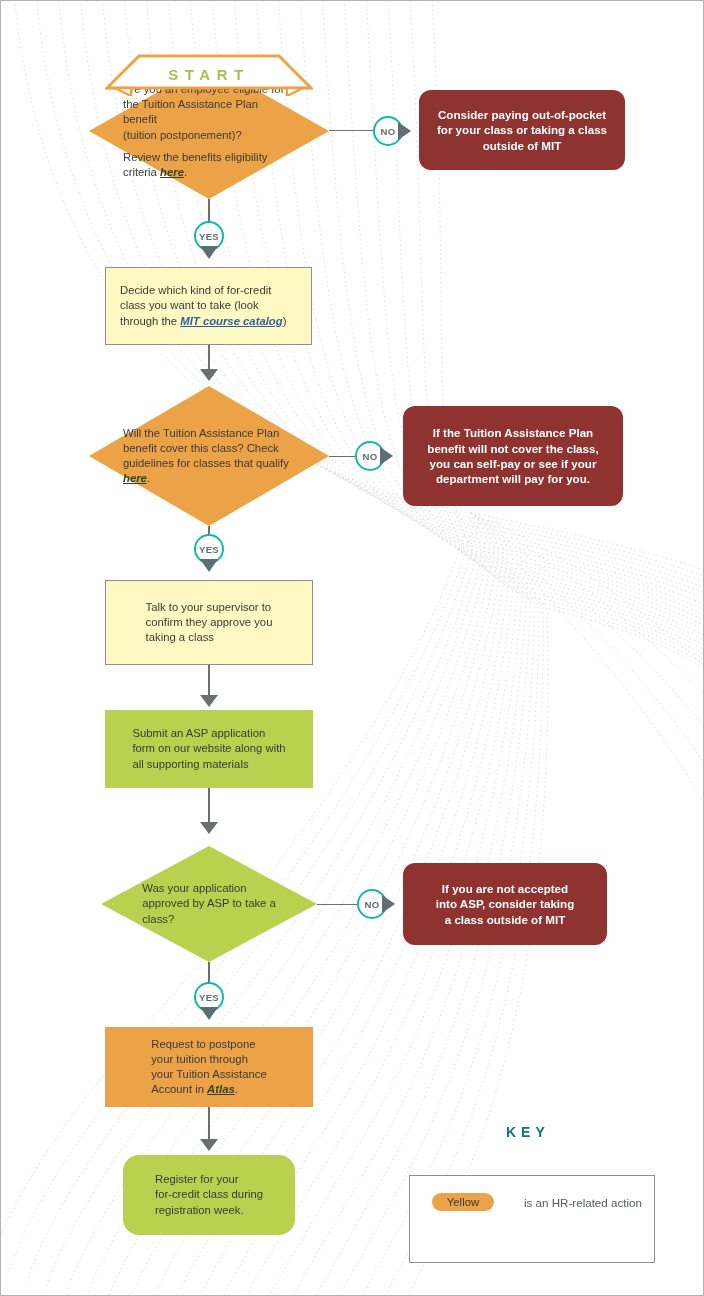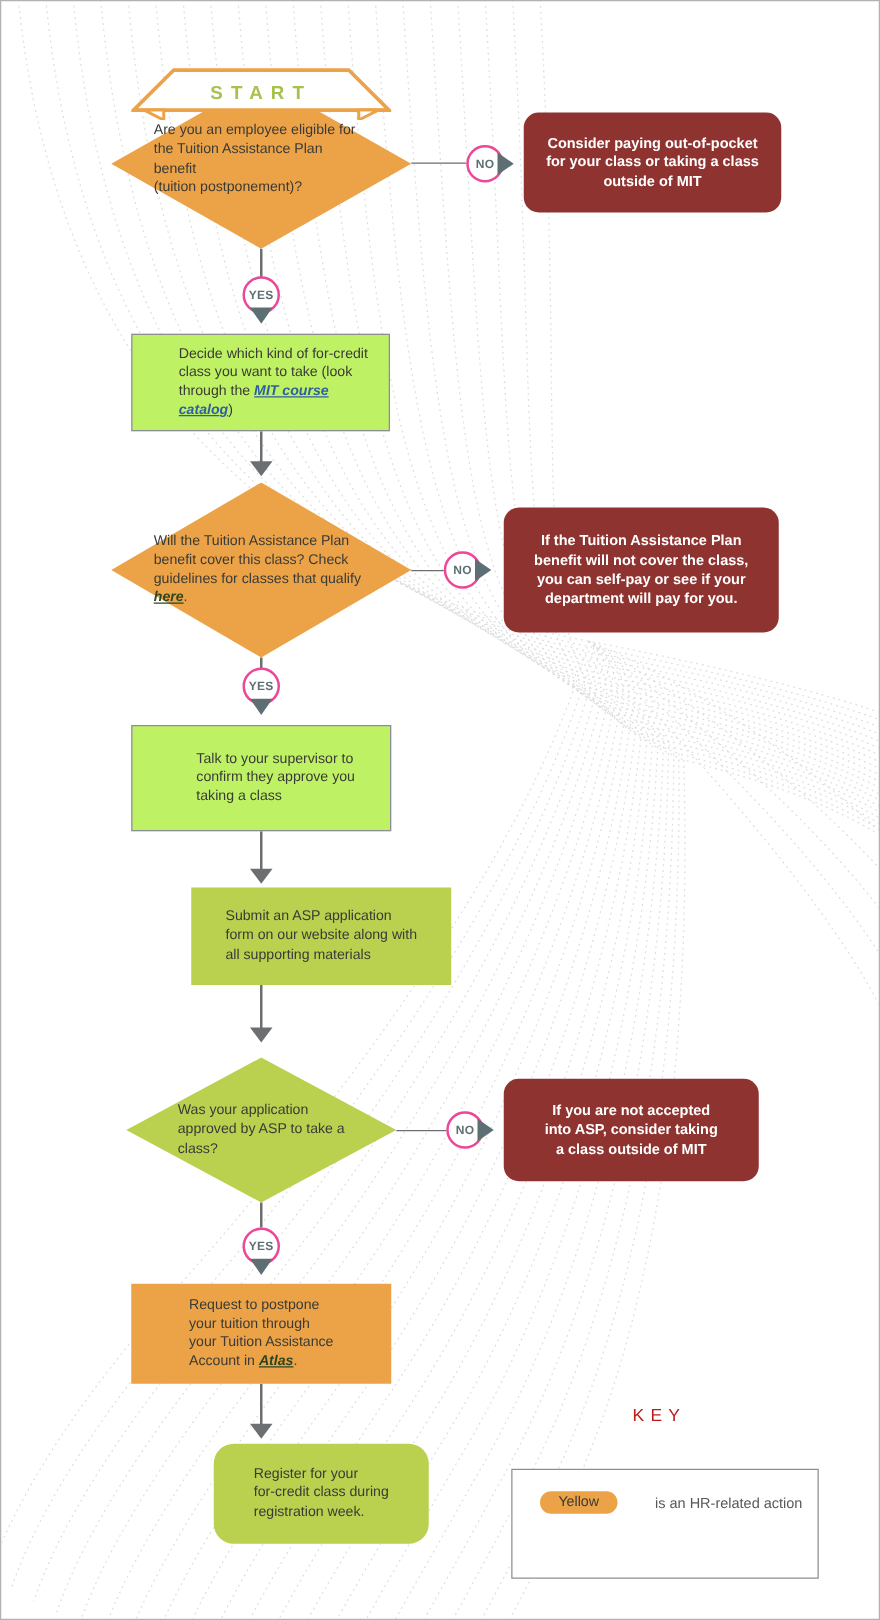--- a/index.html
+++ b/index.html
@@ -34,47 +34,47 @@
     text-decoration:underline;
   }
 
   
   .diamond { display:flex; align-items:center; justify-content:center; }
   .diamond .dshape { position:absolute; inset:0; z-index:-1; }
   .diamond .dtxt { position:relative; z-index:1; padding:0 34px; }
 
   
   .wbox {
-    background:#bef264; border:1px solid #8c8f91;
-    display:flex; align-items:center; justify-content:center;padding-left:23px;
+    background:#fef9c3; border:1px solid #8c8f91;
+    display:flex; align-items:center; justify-content:center;
   }
   .wbox .dtxt { padding:0 14px; }
 
   
   .pbox { display:flex; align-items:center; justify-content:center; }
   .pbox .dtxt { padding:0 16px; }
   .orange { background:#eca348; }
-  .green  { background:#bad04f;margin-left:48px; }
+  .green  { background:#bad04f; }
   .rounded-lg { border-radius:16px; }
 
   
   .rbox {
     background:#8e3330; border-radius:12px;
     display:flex; align-items:center; justify-content:center;
   }
   .rbox .rtxt {
     color:#ffffff; font-weight:bold; font-size:11.6px;
     line-height:15.4px; text-align:center; padding:0 14px;
   }
 
   
   .badge {
     position:absolute; z-index:5;
     width:30px; height:30px; border-radius:50%;
-    background:#ffffff; border:2px solid #ec4899;
+    background:#ffffff; border:2px solid #14b8a6;
     display:flex; align-items:center; justify-content:center;
     font-size:9.6px; font-weight:bold; color:#5d6f73;
     letter-spacing:.2px;
   }
   .badge-tail-down {
     position:absolute; left:50%; top:100%;
     transform:translateX(-50%);
     width:0; height:0;
     border-left:9px solid transparent;
     border-right:9px solid transparent;
@@ -108,21 +108,21 @@
     position:absolute; left:0; right:0; top:12px;
     text-align:center;
     font-size:15px; font-weight:bold;
     letter-spacing:6.5px;
     color:#a8c14e;
   }
 
   
   #key-title {
     position:absolute; z-index:4;
-    font-size:14px; font-weight:normal; color:#b91c1c;
+    font-size:14px; font-weight:bold; color:#0f766e;
     letter-spacing:5px;
   }
   #key-box {
     position:absolute; z-index:4;
     background:#ffffff; border:1px solid #8c8f91;
     padding:12px 0 12px 0;
   }
   .key-row {
     display:flex; align-items:center;
     margin:5px 0 5px 22px;
@@ -205,20 +205,21 @@
 
   <div class="node diamond" style="left:88px; top:62px; width:240px; height:136px;">
     <svg class="dshape" viewBox="0 0 240 136" preserveAspectRatio="none">
       <polygon points="120,0 240,68 120,136 0,68" fill="#eca348"></polygon>
     </svg>
     <div class="dtxt txt">
       <div>Are you an employee eligible for</div>
       <div>the Tuition Assistance Plan benefit</div>
       <div>(tuition postponement)?</div>
       <div style="height:7px"></div>
+      <div><span>Review the benefits eligibility criteria </span><a class="lnk-green" href="#">here</a><span>.</span></div>
     </div>
   </div>
 
   <div id="start-ribbon" style="left:104px; top:53px; width:208px; height:42px;">
     <svg width="208" height="42" viewBox="0 0 208 42">
       <polygon points="34,2 174,2 206,34 2,34" fill="#ffffff" stroke="#eca348" stroke-width="3"></polygon>
       <polygon points="2,34 26,34 26,42 10,34" fill="#ffffff" stroke="#eca348" stroke-width="2.4"></polygon>
       <polygon points="206,34 182,34 182,42 198,34" fill="#ffffff" stroke="#eca348" stroke-width="2.4"></polygon>
     </svg>
     <div class="slabel">START</div>

